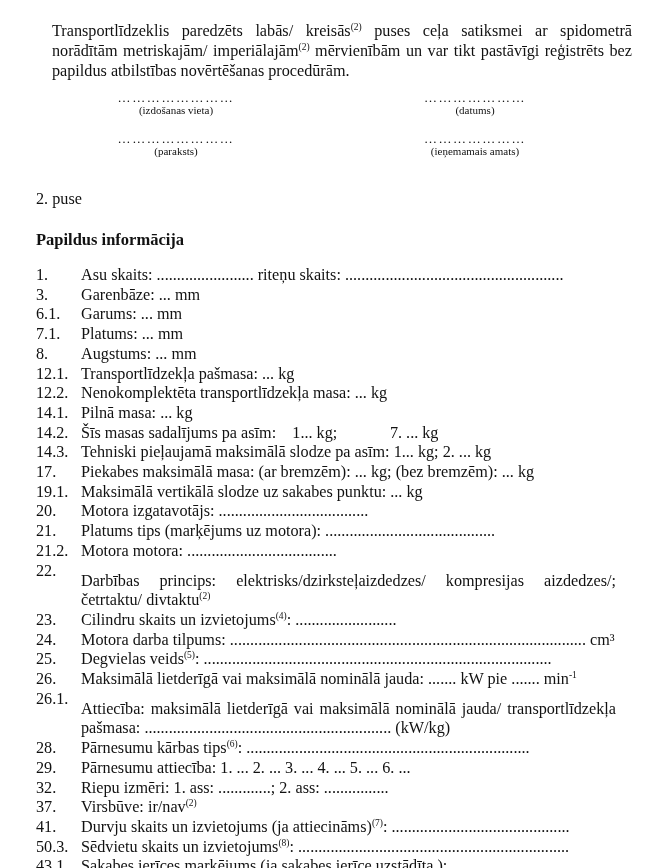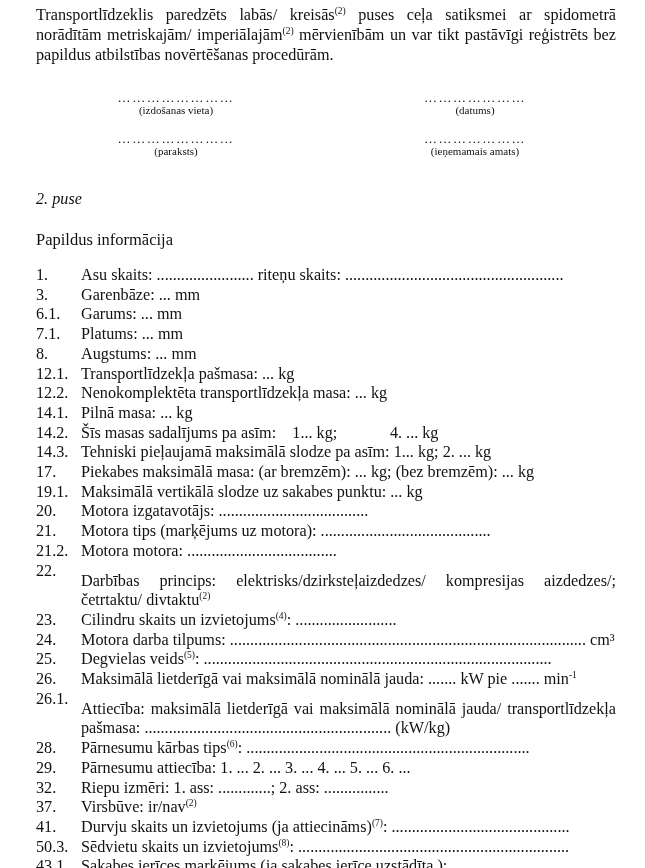--- a/index.html
+++ b/index.html
@@ -8,35 +8,35 @@
     font-family: "Liberation Serif", "DejaVu Serif", serif;
     color: #111111; font-size: 16.2px; line-height: 19px;
   }
   .page { position: absolute; left: 0; top: 0; width: 645px; height: 868px; }
   .intro {
     position: absolute; left: 36px; top: 5px; width: 580px;
     text-align: justify; text-align-last: left; line-height: 20px;
   }
   .sig { position: absolute; text-align: center; font-size: 11px; line-height: 12px; }
   .sig .dots { font-size: 13px; letter-spacing: 1.6px; line-height: 12px; }
-  .side { position: absolute; left: 36px; top: 190px; font-style: italic; }
-  .heading { position: absolute; left: 36px; top: 230px; font-weight: normal; font-size: 16.5px; }
+  .side { position: absolute; left: 36px; top: 190px; }
+  .heading { position: absolute; left: 36px; top: 230px; font-weight: bold; font-size: 16.5px; }
   .items { position: absolute; left: 36px; top: 266px; width: 580px; }
   .row { display: flex; line-height: 19.7px; }
   .row .num { width: 45px; flex: 0 0 45px; }
   .row .txt { flex: 1; }
   .row .txt.justify { text-align: justify; margin-top: 10px; }
   sup { font-size: 9.5px; line-height: 0; vertical-align: 6px; }
 </style>
 </head>
 <body>
 
 <div class="page">
 
-  <p class="intro" style="margin:0;"><span>Transportlīdzeklis paredzēts labās/ kreisās</span><sup>(2)</sup><span> puses ceļa satiksmei ar spidometrā norādītām metriskajām/ imperiālajām</span><sup>(2)</sup><span> mērvienībām un var tikt pastāvīgi reģistrēts bez papildus atbilstības novērtēšanas procedūrām.</span></p>
+  <p class="intro" style="margin:16px;"><span>Transportlīdzeklis paredzēts labās/ kreisās</span><sup>(2)</sup><span> puses ceļa satiksmei ar spidometrā norādītām metriskajām/ imperiālajām</span><sup>(2)</sup><span> mērvienībām un var tikt pastāvīgi reģistrēts bez papildus atbilstības novērtēšanas procedūrām.</span></p>
 
   <div class="sig" style="left:96px; top:92px; width:160px;">
     <div class="dots">……………………</div>
     <div>(izdošanas vieta)</div>
   </div>
   <div class="sig" style="left:400px; top:92px; width:150px;">
     <div class="dots">…………………</div>
     <div>(datums)</div>
   </div>
   <div class="sig" style="left:96px; top:133px; width:160px;">
@@ -79,41 +79,41 @@
     <div class="row">
         <span class="num">12.2.</span>
         <span class="txt">Nenokomplektēta transportlīdzekļa masa: ... kg</span>
       </div>
     <div class="row">
         <span class="num">14.1.</span>
         <span class="txt">Pilnā masa: ... kg</span>
       </div>
     <div class="row">
         <span class="num">14.2.</span>
-        <span class="txt" style="white-space:pre">Šīs masas sadalījums pa asīm:    1... kg;             4. ... kg</span>
+        <span class="txt" style="white-space:pre">Šīs masas sadalījums pa asīm:    1... kg;             7. ... kg</span>
       </div>
     <div class="row">
         <span class="num">14.3.</span>
         <span class="txt">Tehniski pieļaujamā maksimālā slodze pa asīm: 1... kg; 2. ... kg</span>
       </div>
     <div class="row">
         <span class="num">17.</span>
         <span class="txt">Piekabes maksimālā masa: (ar bremzēm): ... kg; (bez bremzēm): ... kg</span>
       </div>
     <div class="row">
         <span class="num">19.1.</span>
         <span class="txt">Maksimālā vertikālā slodze uz sakabes punktu: ... kg</span>
       </div>
     <div class="row">
         <span class="num">20.</span>
         <span class="txt">Motora izgatavotājs: .....................................</span>
       </div>
     <div class="row">
         <span class="num">21.</span>
-        <span class="txt">Motora tips (marķējums uz motora): ..........................................</span>
+        <span class="txt">Platums tips (marķējums uz motora): ..........................................</span>
       </div>
     <div class="row">
         <span class="num">21.2.</span>
         <span class="txt">Motora motora: .....................................</span>
       </div>
     <div class="row">
         <span class="num">22.</span>
         <span class="txt justify"><span>Darbības princips: elektrisks/dzirksteļaizdedzes/ kompresijas aizdedzes/; četrtaktu/ divtaktu</span><sup>(2)</sup></span>
       </div>
     <div class="row">

